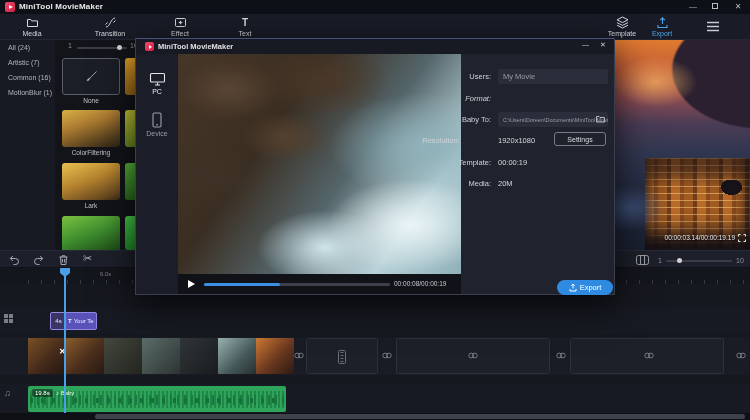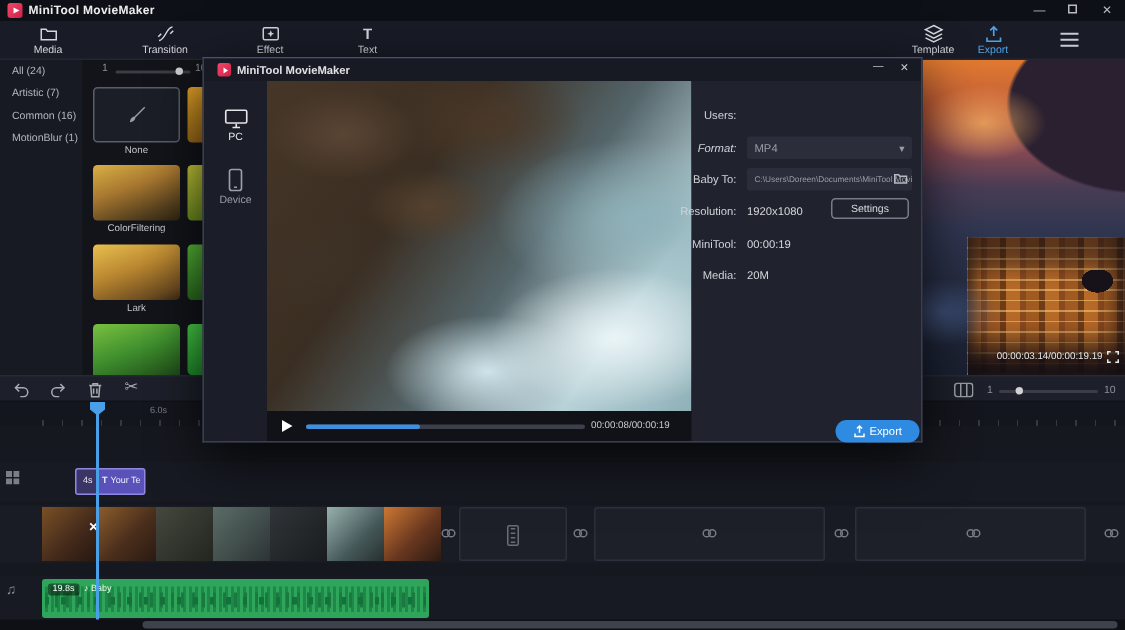--- a/index.html
+++ b/index.html
@@ -409,42 +409,41 @@
       <div class="a" style="left:10px;top:6px;">
           <div class="playtri"></div>
         </div>
       <div class="ptrack">
           <div class="pfill"></div>
         </div>
       <div class="ptime">00:00:08/00:00:19</div>
     </div>
 
     <div class="frow-label" style="top:33px;">Users:</div>
+    <div class="finput" style="top:30px;">
+        <span>My Movie</span>
+      </div>
 
     <div class="frow-label" style="top:55px;font-style:italic;">Format:</div>
-    <div class="finput" style="top:52px;">
-        <span>MP4</span>
-        <span class="caret">▾</span>
-      </div>
 
     <div class="frow-label" style="top:76px;">Baby To:</div>
     <div class="finput" style="top:73px;font-size:5.5px;padding-right:14px;">
       <span>C:\Users\Doreen\Documents\MiniTool MovieM</span>
       <span class="a" style="right:3px;top:3px;">
         <svg width="9" height="8" viewBox="0 0 9 8" fill="none" stroke="#b8bac2" stroke-width="1">
             <path d="M0.5 1.5h2.6l.8 1h4.6v4.5h-8z"></path>
           </svg>
         </span>
     </div>
 
-    <div class="frow-label" style="top:97px;">Resolution:</div>
+    <div class="frow-label" style="top:97px;text-align:center;">Resolution:</div>
     <div class="fvalue" style="top:97px;">1920x1080</div>
     <div class="settingsbtn" style="top:93px;">Settings</div>
 
-    <div class="frow-label" style="top:119px;">MiniTool:</div>
+    <div class="frow-label" style="top:119px;">Template:</div>
     <div class="fvalue" style="top:119px;">00:00:19</div>
 
     <div class="frow-label" style="top:140px;">Media:</div>
     <div class="fvalue" style="top:140px;">20M</div>
 
     <div class="exportbtn">
       <svg width="8" height="9" viewBox="0 0 8 9" fill="none" stroke="#fff" stroke-width="1">
           <path d="M1 6v2h6V6"></path>
           <path d="M4 5.5V1M2.3 2.7L4 1l1.7 1.7"></path>
         </svg>

